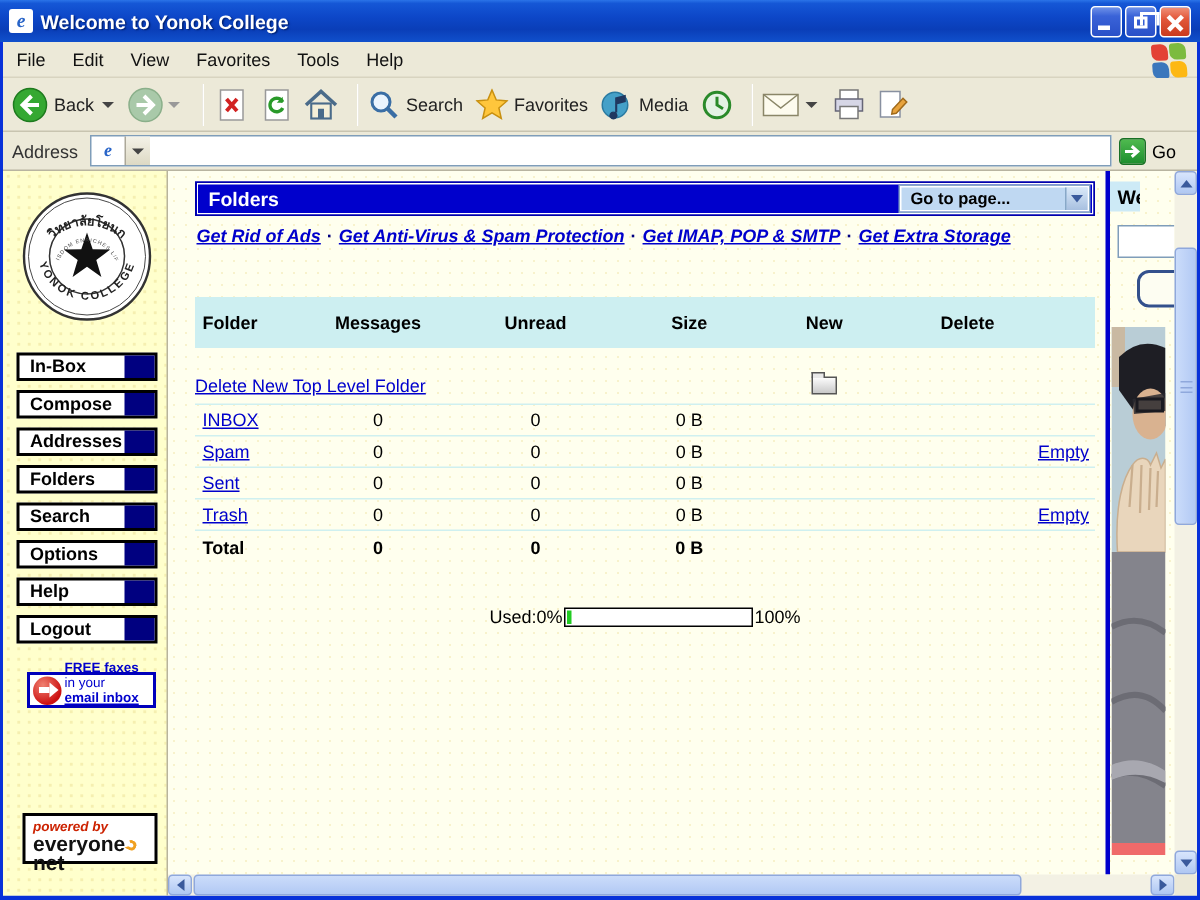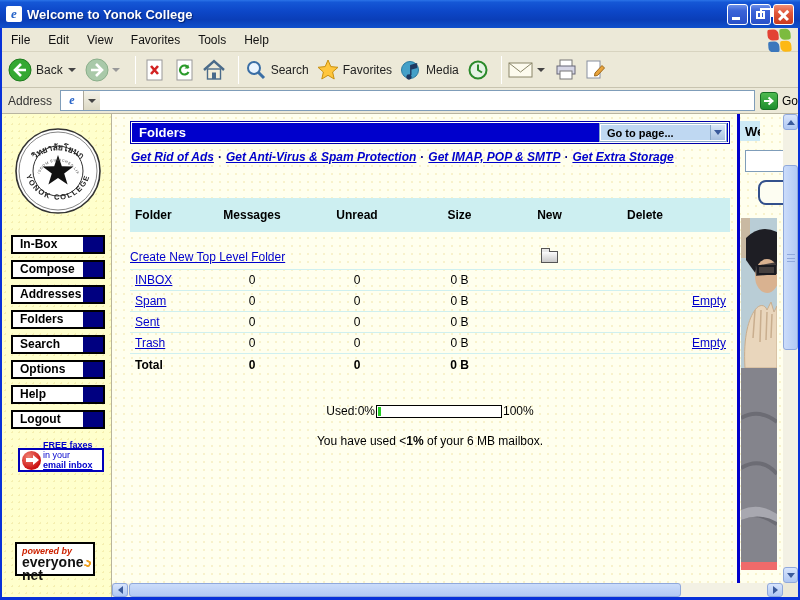--- a/index.html
+++ b/index.html
@@ -43,21 +43,21 @@
 
   
   .addressbar { position:absolute; left:2px; top:88px; width:796px; height:26px; background:#ECE9D8;
     border-bottom:1px solid #B8B4A0; display:flex; align-items:center; font-size:12px; }
   .addr-label { color:#333; margin:0 8px 0 6px; }
   .addr-input { flex:1; height:21px; background:#fff; border:1px solid #7F9DB9; display:flex; align-items:center; margin-right:5px; }
   .addr-ie { width:14px; height:14px; margin:0 4px; background:#fff; color:#2864C8; font:bold italic 12px "Liberation Serif", serif; text-align:center; line-height:13px; }
   .addr-url { flex:1; color:#000; }
   .addr-drop { width:17px; height:19px; background:linear-gradient(180deg,#F4F2E8,#DDD9C4); border-left:1px solid #ACA899;
     display:flex; align-items:center; justify-content:center; }
-  .go-area { display:flex; align-items:center; margin-right:0; }
+  .go-area { display:flex; align-items:center; margin-right:14px; }
   .go-icon { width:18px; height:18px; border-radius:3px; background:linear-gradient(180deg,#4FBA4F,#1E8E2E); border:1px solid #187024;
     display:flex; align-items:center; justify-content:center; margin-right:4px; }
   .go-label { color:#000; }
 
   
   .content { position:absolute; left:2px; top:114px; width:796px; height:483px; background:#FFFFEE; }
 
   
   .sidebar { position:absolute; left:0; top:0; width:110px; height:483px; background:#FFFFCC;
     background-image:radial-gradient(#F5EFB0 1px, transparent 1px); background-size:7px 7px;
@@ -69,21 +69,21 @@
   .nav-accent { width:20px; background:#000080; }
   .fax-ad { position:absolute; left:16px; top:334px; width:86px; height:24px; background:#fff;
     border:2px solid #0000BB; display:flex; align-items:flex-end; }
   .fax-icon { width:19px; height:19px; border-radius:50%; background:radial-gradient(circle at 35% 30%,#F08070,#CC1111 70%);
     margin:0 2px 0 2px; position:relative; flex:none; }
   .fax-icon::after { content:""; position:absolute; left:4px; top:7px; width:7px; height:4px; background:#fff; }
   .fax-icon::before { content:""; position:absolute; right:2px; top:4px; border-left:6px solid #fff;
     border-top:5px solid transparent; border-bottom:5px solid transparent; }
   .fax-text { font-size:9px; color:#0000CC; line-height:10px; }
   .fax-b { font-weight:bold; } .fax-u { font-weight:bold; text-decoration:underline; }
-  .branding { position:absolute; left:13px; top:428px; width:80px; height:34px; background:#fff; border:2px solid #000; padding:2px 0 0 5px; }
+  .branding { position:absolute; left:13px; top:428px; width:90px; height:34px; background:#fff; border:2px solid #000; padding:2px 0 0 5px; }
   .powered { font:italic bold 9px "Liberation Sans", sans-serif; color:#CC2200; }
   .brand-row { font-weight:bold; font-size:14px; color:#111; line-height:13px; }
   .brand-dot { display:inline-block; width:7px; height:7px; border:2px solid #F0A020; border-radius:50% 50% 50% 0; border-left-color:transparent; transform:rotate(25deg); margin:0 1px; }
 
   
   .main { position:absolute; left:110px; top:0; width:671px; height:483px; overflow:hidden;
     background-image:radial-gradient(#F8F2CC 1px, transparent 1px); background-size:8px 8px; }
   .folders-hd { position:absolute; left:18px; top:7px; width:600px; height:23px; background:#0000CC;
     border:1px solid #0000AA; box-shadow:inset 0 0 0 1px #fff; display:flex; align-items:center; }
   .folders-title { color:#fff; font-weight:bold; font-size:13px; margin-left:8px; flex:1; }
@@ -385,21 +385,21 @@
         <div class="trow thead">
           <span class="c-l">Folder</span>
           <span class="c-c">Messages</span>
           <span class="c-c">Unread</span>
           <span class="c-c">Size</span>
           <span class="c-c">New</span>
           <span class="c-r">Delete</span>
         </div>
 
         <div class="trow create-row">
-          <a class="create-link">Create New Top Level Folder</a>
+          <a class="create-link">Delete New Top Level Folder</a>
           <span class="c-c"><span class="folder-ico"></span></span>
           <span></span>
             <span></span>
         </div>
 
         <div class="trow drow">
           <a class="c-l">INBOX</a>
           <span class="c-c">0</span>
           <span class="c-c">0</span>
           <span class="c-c">0 B</span>
@@ -447,23 +447,20 @@
       </div>
 
       <div class="usage-row">
         <span>Used:0%</span>
         <span class="meter">
             <span class="meter-fill"></span>
           </span>
         <span>100%</span>
       </div>
 
-      <div class="usage-note">
-        <span>You have used &lt;</span><b>1%</b><span> of your 6 MB mailbox.</span>
-      </div>
 
       <div class="divider"></div>
 
       <div class="rpanel">
         <div class="rp-title">Web S</div>
         <div class="rp-input"></div>
         <div class="rp-btn"></div>
         <svg class="rp-photo" width="36" height="352" viewBox="0 0 36 352">
           <rect x="0" y="0" width="36" height="150" fill="#B9CDD6"></rect>
           <rect x="0" y="0" width="9" height="40" fill="#C9B9A2"></rect>

